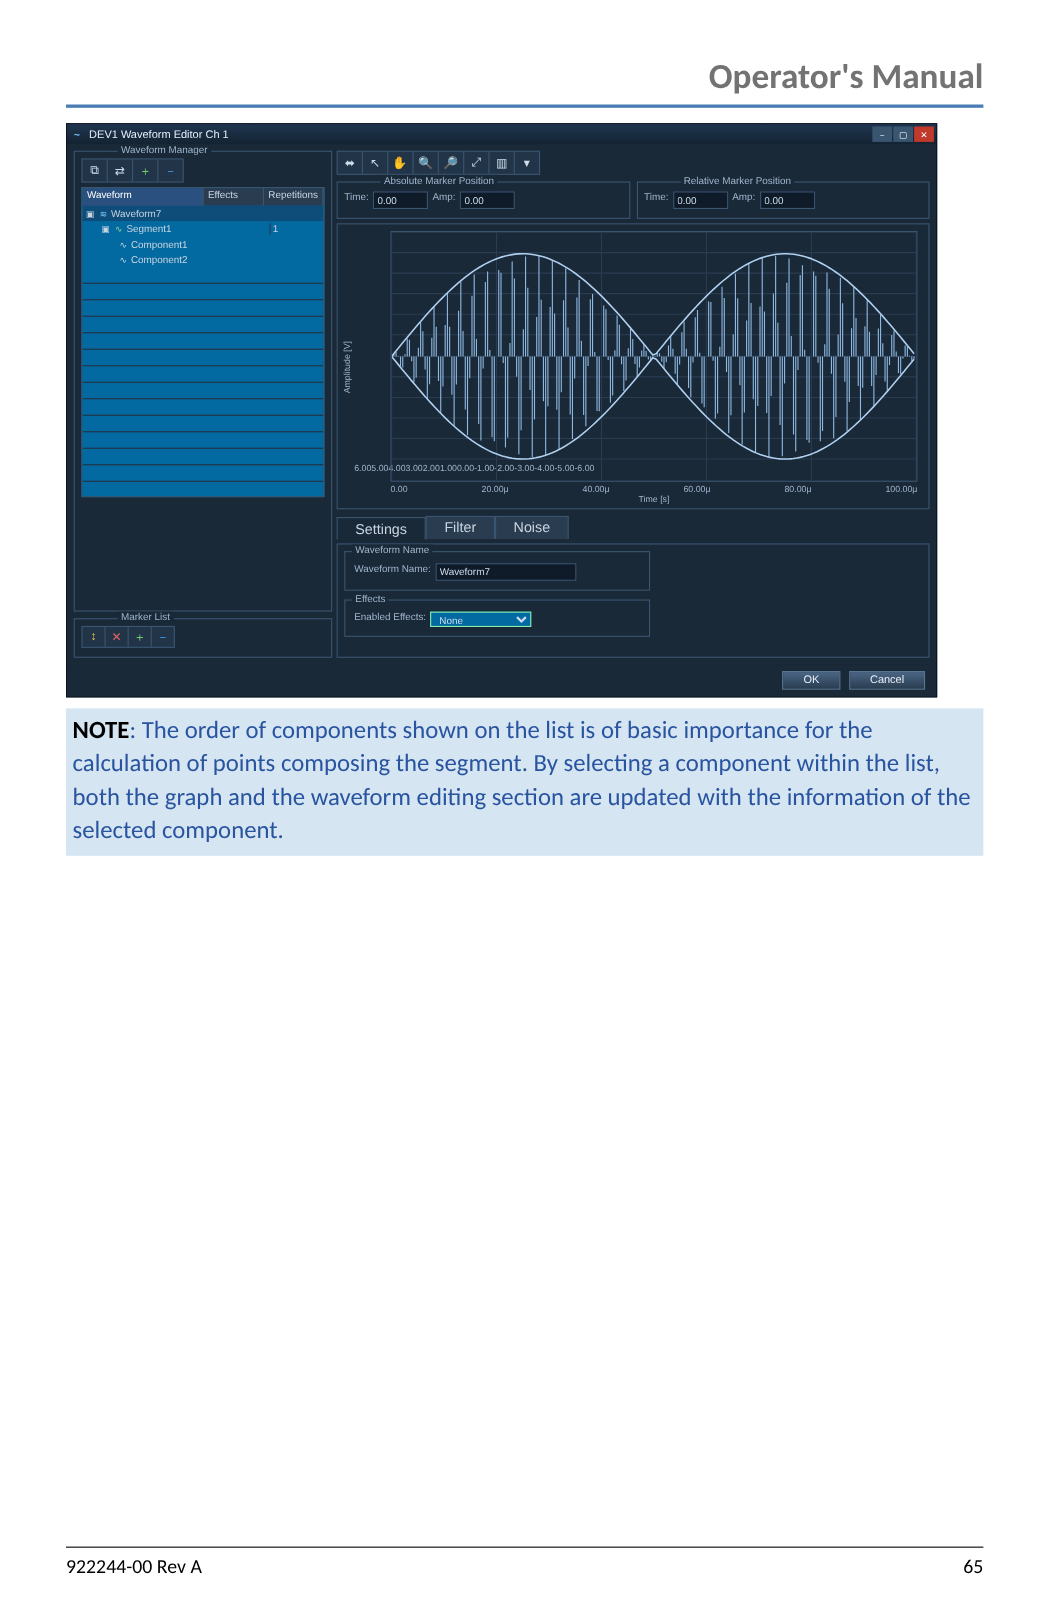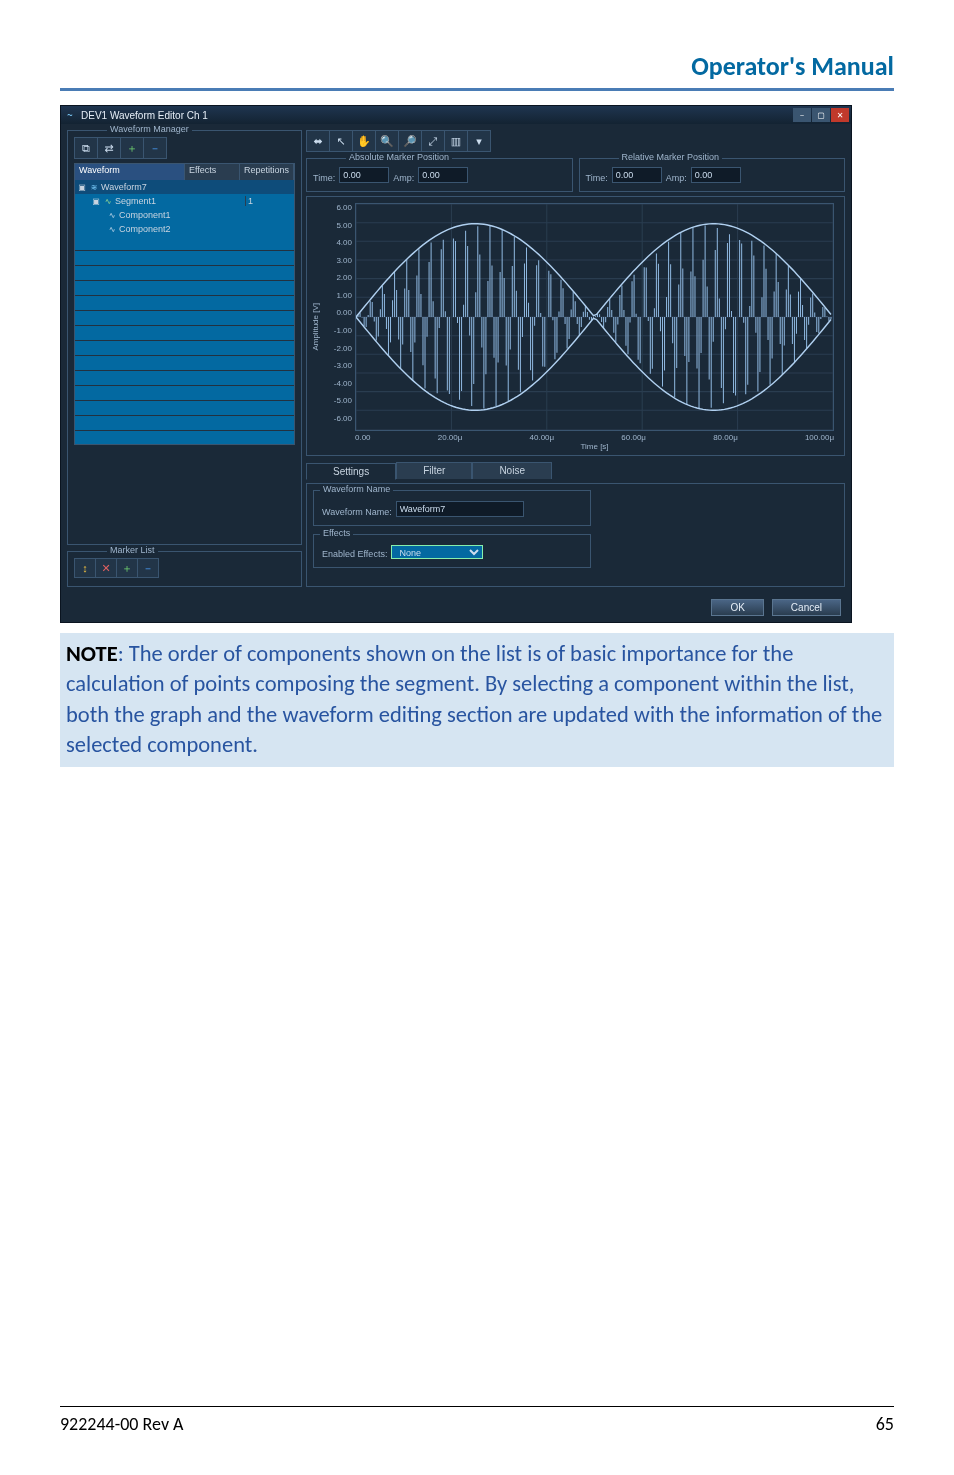--- a/index.html
+++ b/index.html
@@ -11,23 +11,23 @@
   }
   .page {
     padding: 50px 60px 30px 60px;
     box-sizing: border-box;
     width: 954px;
     min-height: 1475px;
     position: relative;
   }
   .header-title {
     text-align: right;
-    font-size: 26px;
+    font-size: 32px;
     font-weight: bold;
-    color: #0369a1;
+    color: #737373;
     margin-bottom: 6px;
   }
   .header-rule {
     border: none;
     border-top: 3px solid #4a7cb5;
     margin: 0 0 14px 0;
   }
   .screenshot-wrap {
     margin: 0 0 10px 0;
   }
@@ -140,39 +140,39 @@
   }
   .marker-toolbar .tb{width:20px;display:flex;align-items:center;justify-content:center;border-right:1px solid #3a5570;font-size:11px;}
   .marker-toolbar .tb:last-child{border-right:none;}
   .marker-grid{margin-top:4px;border:1px solid #3a5570;height:56px;background:#1a2938;}
   .marker-head{display:flex;background:#2a3d50;height:14px;font-size:9px;}
   .marker-head div{border-right:1px solid #3a5570;padding:0 4px;box-sizing:border-box;}
   .mh1{width:45px;}.mh2{width:25px;}.mh3{width:75px;}.mh4{flex:1;}
   .right-toolbar{margin-bottom:2px;}
   .marker-pos-row{display:flex;gap:6px;}
   .marker-pos-group{flex:1;}
-  .field-row{display:flex;align-items:flex-end;gap:4px;margin-top:2px;}
+  .field-row{display:flex;align-items:flex-start;gap:4px;margin-top:2px;}
   .field-label{font-size:9px;color:#9fb5cc;}
   .field-input{background:#0f1b28;border:1px solid #3a5570;color:#cde;font-size:9px;padding:1px 3px;width:42px;height:12px;}
   .plot-area{
     border:1px solid #3a5570;
     height:260px;
     background:#1a2938;
     padding:6px 10px 4px 4px;
     box-sizing:border-box;
     display:flex;
   }
-  .plot-yaxis{display:flex;flex-direction:column;align-items:flex-end;justify-content:space-between;font-size:8px;color:#9fb5cc;width:30px;padding-right:3px;height:220px;}
+  .plot-yaxis{display:flex;flex-direction:row;align-items:flex-end;justify-content:space-between;font-size:8px;color:#9fb5cc;width:30px;padding-right:3px;height:220px;}
   .plot-ylabel{writing-mode:vertical-rl;transform:rotate(180deg);font-size:8px;color:#9fb5cc;align-self:center;margin-right:2px;}
   .plot-canvas-wrap{flex:1;display:flex;flex-direction:column;}
   .plot-canvas{flex:1;position:relative;border:1px solid #3a5570;overflow:hidden;height:220px;}
   .plot-xaxis{display:flex;justify-content:space-between;font-size:8px;color:#9fb5cc;margin-top:2px;}
   .plot-xlabel{text-align:center;font-size:8px;color:#9fb5cc;}
   .tabs{display:flex;gap:0;margin-top:2px;}
-  .tab{background:#2a3d50;border:1px solid #3a5570;padding:2px 26px;font-size:10px;border-bottom:none;}
+  .tab{background:#2a3d50;border:1px solid #3a5570;padding:2px 16px;font-size:13px;border-bottom:none;}
   .tab.active{background:#1a2938;border-bottom:1px solid #1a2938;position:relative;top:1px;}
   .tab-content{border:1px solid #3a5570;padding:6px;min-height:90px;}
   .nested-group{border:1px solid #3a5570;padding:8px 8px;position:relative;margin-bottom:8px;}
   .nested-title{position:absolute;top:-7px;left:6px;background:#1a2938;padding:0 3px;font-size:9px;color:#9fb5cc;}
   .select-input{background:#0369a1;border:1px solid #86efac;color:#cde;font-size:9px;padding:1px 3px;width:92px;height:14px;}
   .dlg-buttons{display:flex;justify-content:flex-end;gap:8px;padding:6px 10px;background:#1a2938;}
   .dlg-btn{background:linear-gradient(#4a6585,#2a3d50);border:1px solid #5a7590;color:#e6eef7;font-size:10px;padding:2px 18px;}
   .note-box {
     background: #d6e5f2;
     padding: 6px 6px;

